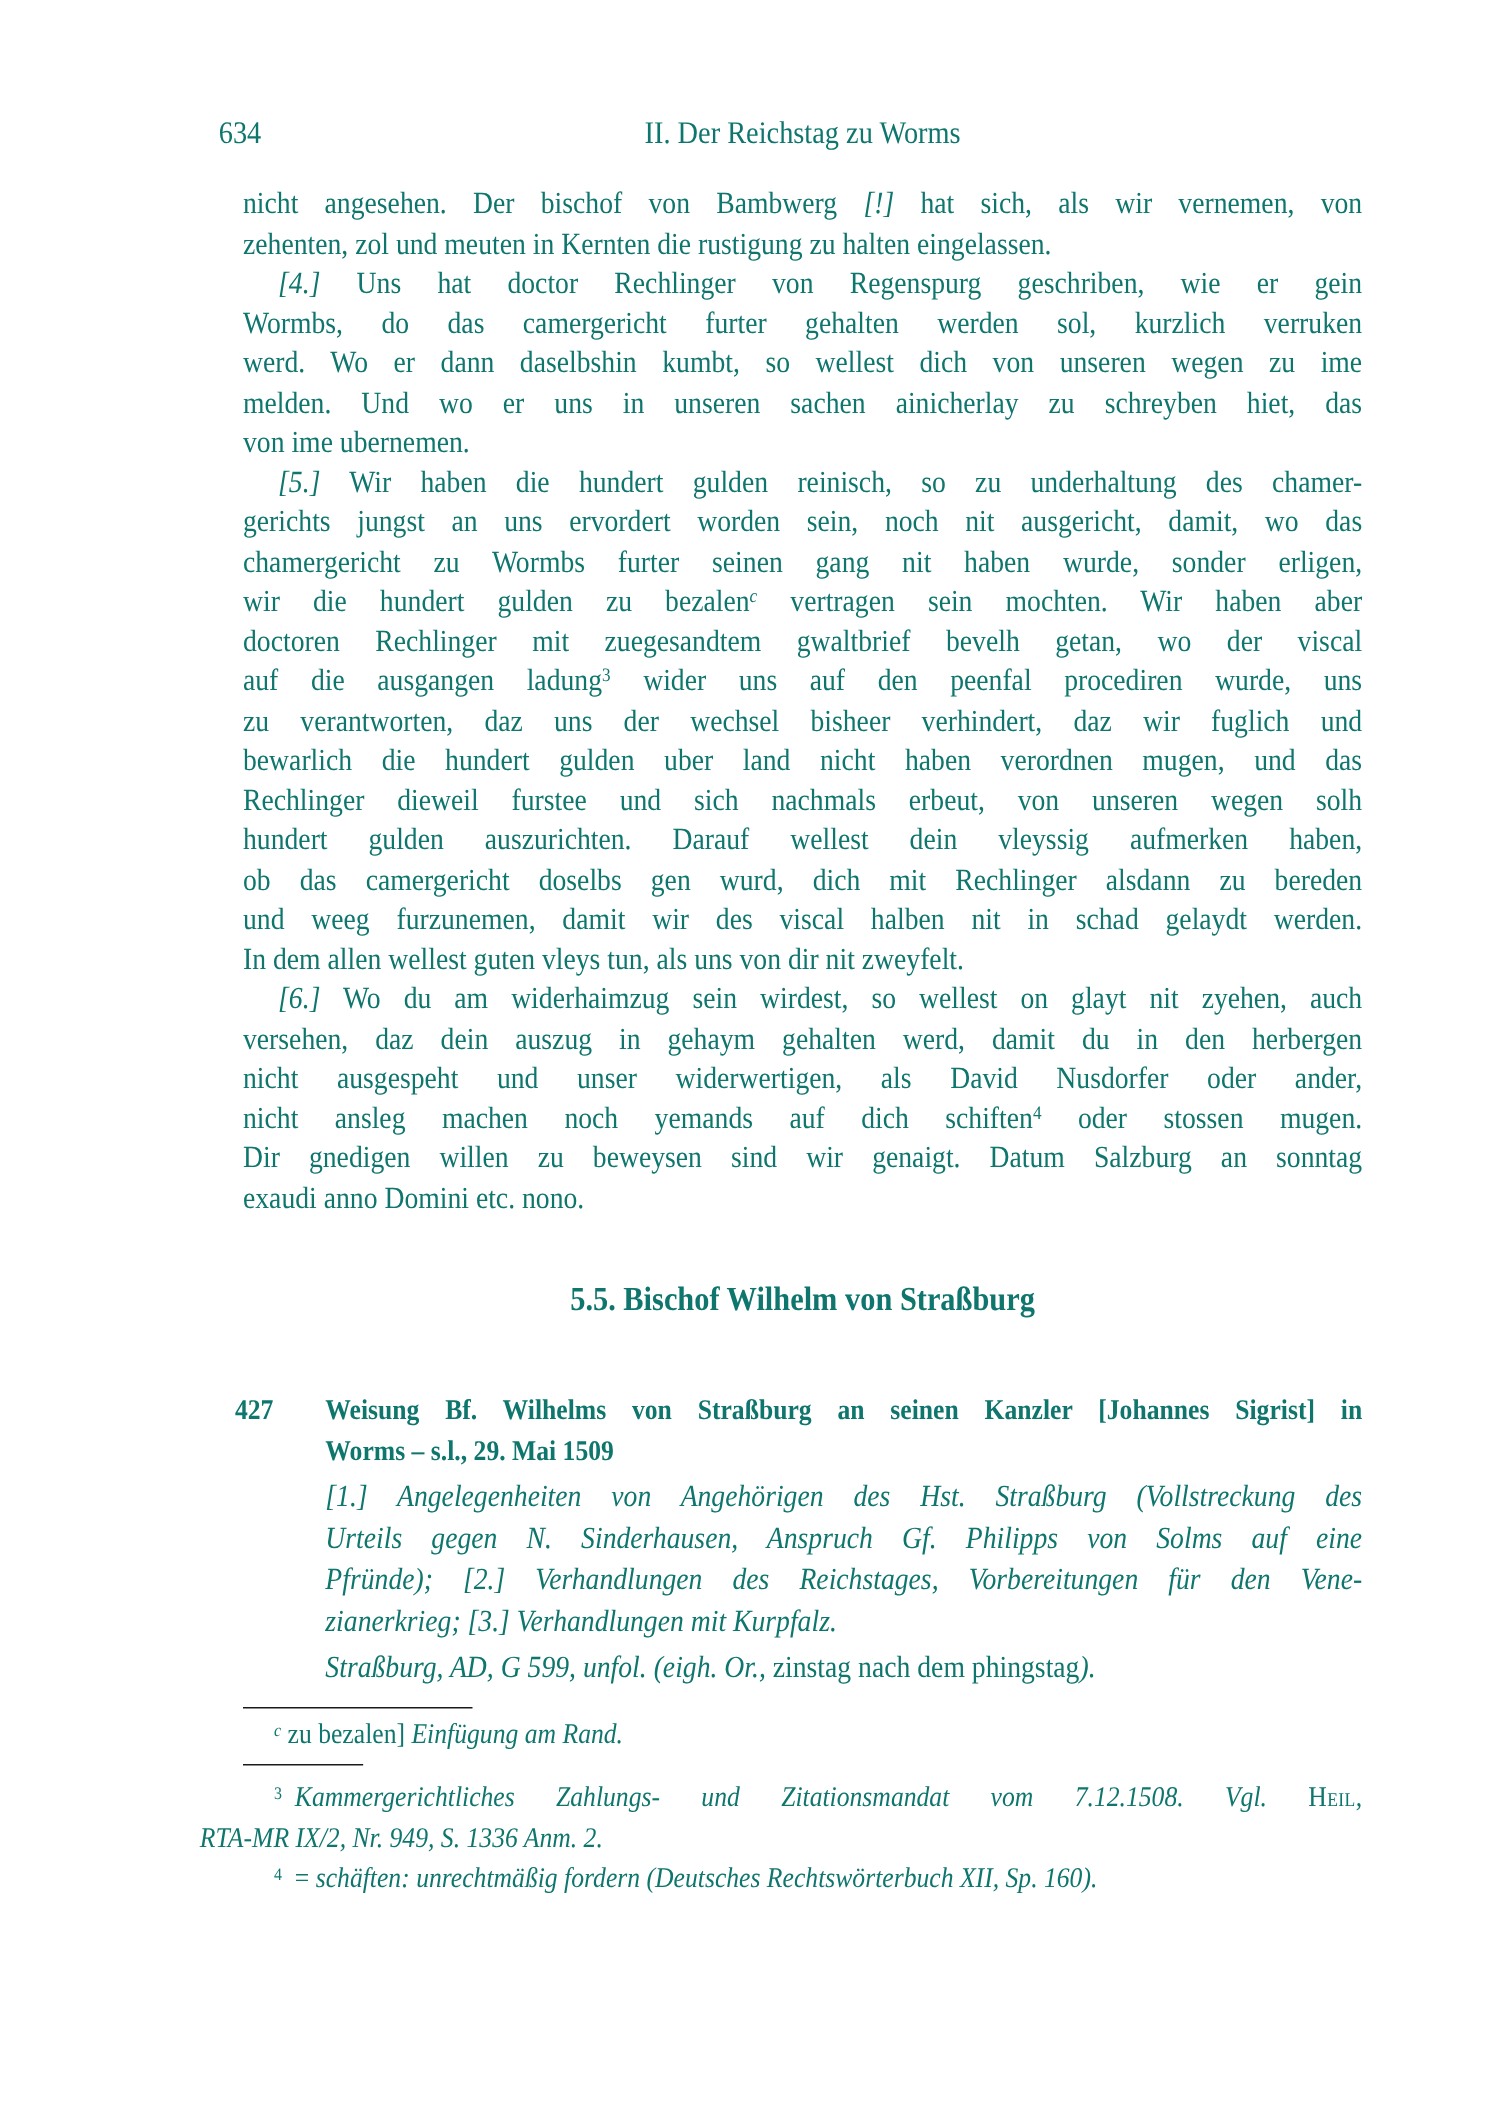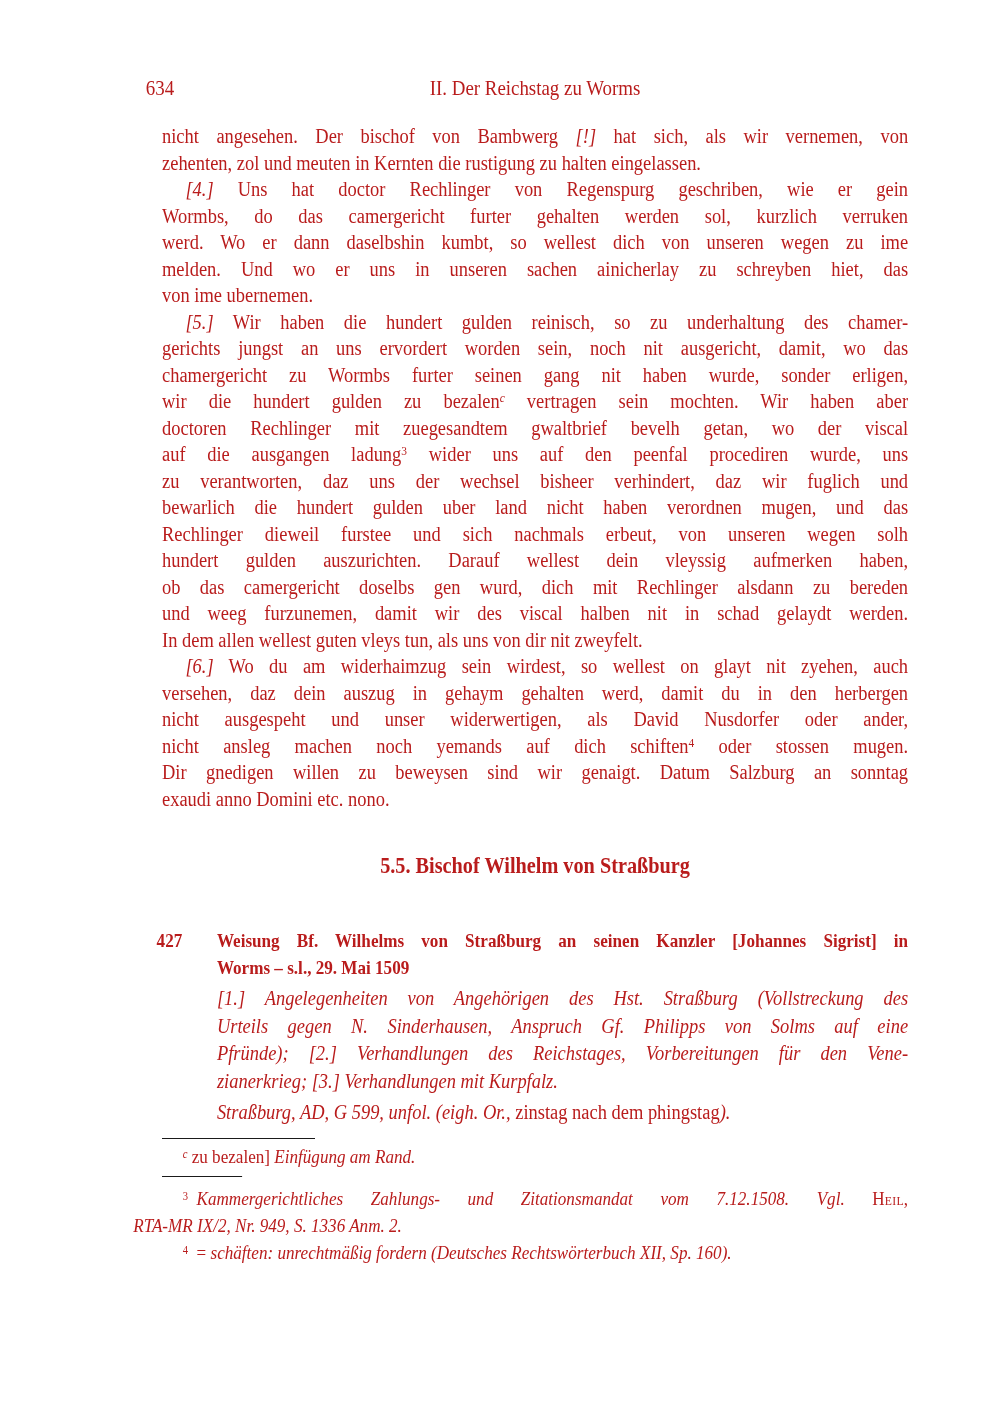--- a/index.html
+++ b/index.html
@@ -1,20 +1,20 @@
 <!DOCTYPE html>
 <html><head>
 <meta charset="utf-8">
 <style>
   html,body{margin:0;padding:0;background:#ffffff;}
   .page{
     position:relative;
     width:920px;height:1418px;
     background:#ffffff;
-    color:#b91c1c;
+    color:#0f766e;
     font-family:"Liberation Serif","DejaVu Serif",serif;
     overflow:hidden;
   }
   
   .squeeze{
     position:absolute;left:162px;top:0;
     width:829px;
     padding-top:76px;
     transform:scaleX(0.9);
     transform-origin:0 0;

